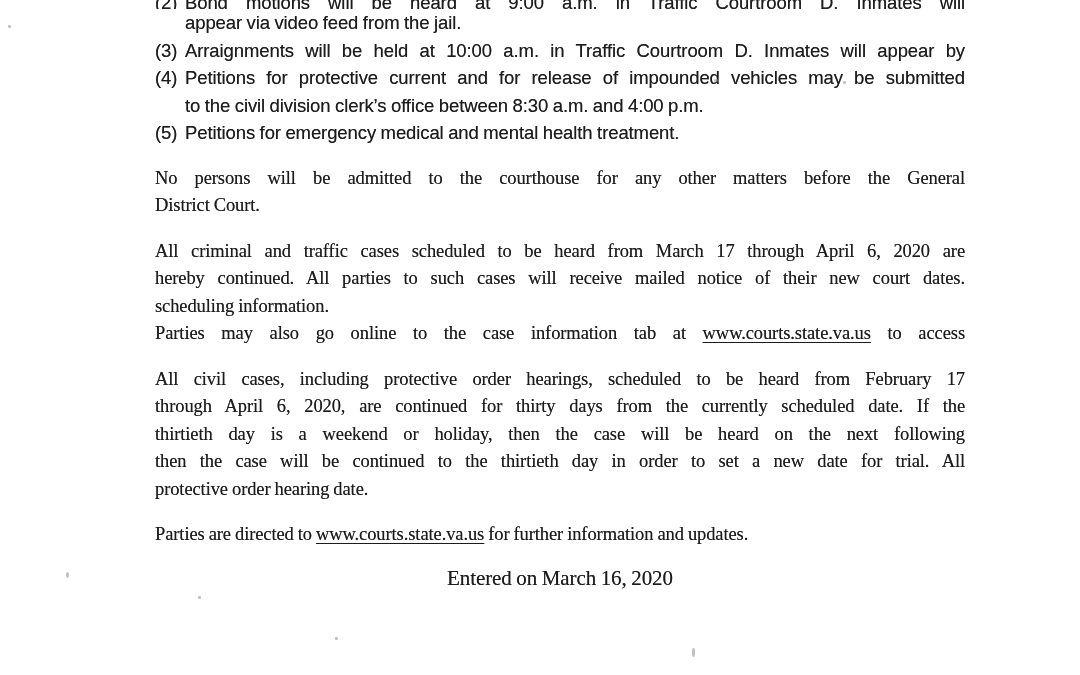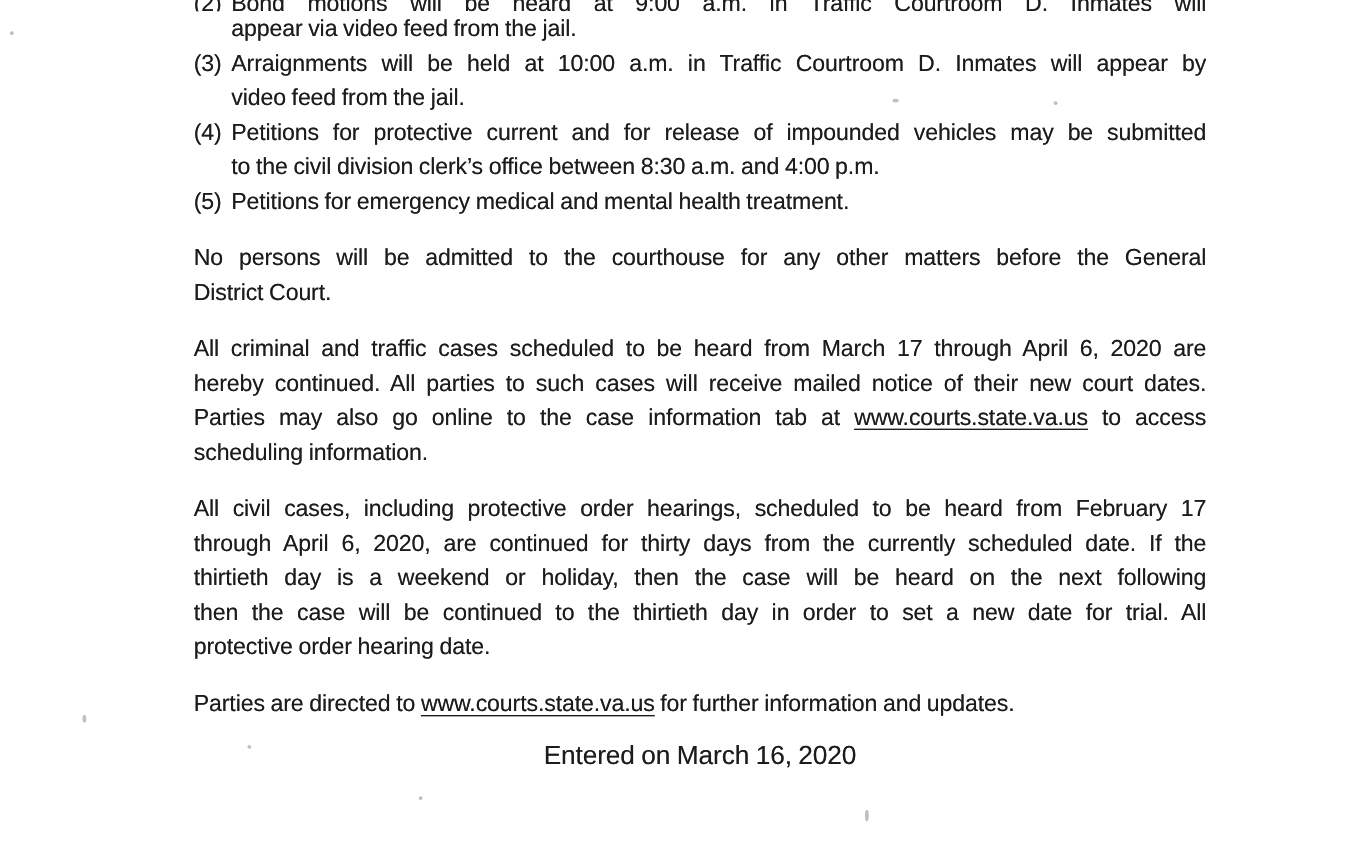--- a/index.html
+++ b/index.html
@@ -46,21 +46,21 @@
   
   .block.clipped {
     position: relative;
     height: 9px;
     overflow: hidden;
     padding-left: 30px;
   }
   .block.clipped .line { margin-top: -11px; }
   .block.clipped .num  { top: -11px; }
 
-  .block.para, .block.center-block { margin-top: 18px; }
+  .block.para, .block.center-block { margin-top: 18px; font-family: Liberation Serif, serif; }
   .block.center-block { margin-top: 15px; }
   .block.center-block .line { font-size: 21px; height: 28px; line-height: 28px; }
 
   .link { text-decoration: underline; text-underline-offset: 2.5px; text-decoration-thickness: 1.2px; }
 
   .speck {
     position: absolute;
     background: #8d8d8d;
     opacity: 0.55;
     border-radius: 45%;
@@ -74,40 +74,39 @@
       <div class="block clipped">
         <span class="num">(2)</span>
         <div class="line align-justify"><span>Bond motions will be heard at 9:00 a.m. in Traffic Courtroom D. Inmates will</span></div>
       </div>
       <div class="block list-cont">
         <div class="line align-left"><span>appear via video feed from the jail.</span></div>
       </div>
       <div class="block list">
         <span class="num">(3)</span>
         <div class="line align-justify"><span>Arraignments will be held at 10:00 a.m. in Traffic Courtroom D. Inmates will appear by</span></div>
-        <div class="line align-left"><span>video feed from the jail.</span></div>
       </div>
       <div class="block list">
         <span class="num">(4)</span>
         <div class="line align-justify"><span>Petitions for protective current and for release of impounded vehicles may be submitted</span></div>
         <div class="line align-left"><span>to the civil division clerk’s office between 8:30 a.m. and 4:00 p.m.</span></div>
       </div>
       <div class="block list">
         <span class="num">(5)</span>
         <div class="line align-left"><span>Petitions for emergency medical and mental health treatment.</span></div>
       </div>
       <div class="block para">
         <div class="line align-justify"><span>No persons will be admitted to the courthouse for any other matters before the General</span></div>
         <div class="line align-left"><span>District Court.</span></div>
       </div>
       <div class="block para">
         <div class="line align-justify"><span>All criminal and traffic cases scheduled to be heard from March 17 through April 6, 2020 are</span></div>
         <div class="line align-justify"><span>hereby continued. All parties to such cases will receive mailed notice of their new court dates.</span></div>
+        <div class="line align-left"><span>scheduling information.</span></div>
         <div class="line align-justify"><span>Parties may also go online to the case information tab at </span><span class="link">www.courts.state.va.us</span><span> to access</span></div>
-        <div class="line align-left"><span>scheduling information.</span></div>
       </div>
       <div class="block para">
         <div class="line align-justify"><span>All civil cases, including protective order hearings, scheduled to be heard from February 17</span></div>
         <div class="line align-justify"><span>through April 6, 2020, are continued for thirty days from the currently scheduled date. If the</span></div>
         <div class="line align-justify"><span>thirtieth day is a weekend or holiday, then the case will be heard on the next following</span></div>
         <div class="line align-justify"><span>then the case will be continued to the thirtieth day in order to set a new date for trial. All</span></div>
         <div class="line align-left"><span>protective order hearing date.</span></div>
       </div>
       <div class="block para">
         <div class="line align-left"><span>Parties are directed to </span><span class="link">www.courts.state.va.us</span><span> for further information and updates.</span></div>

